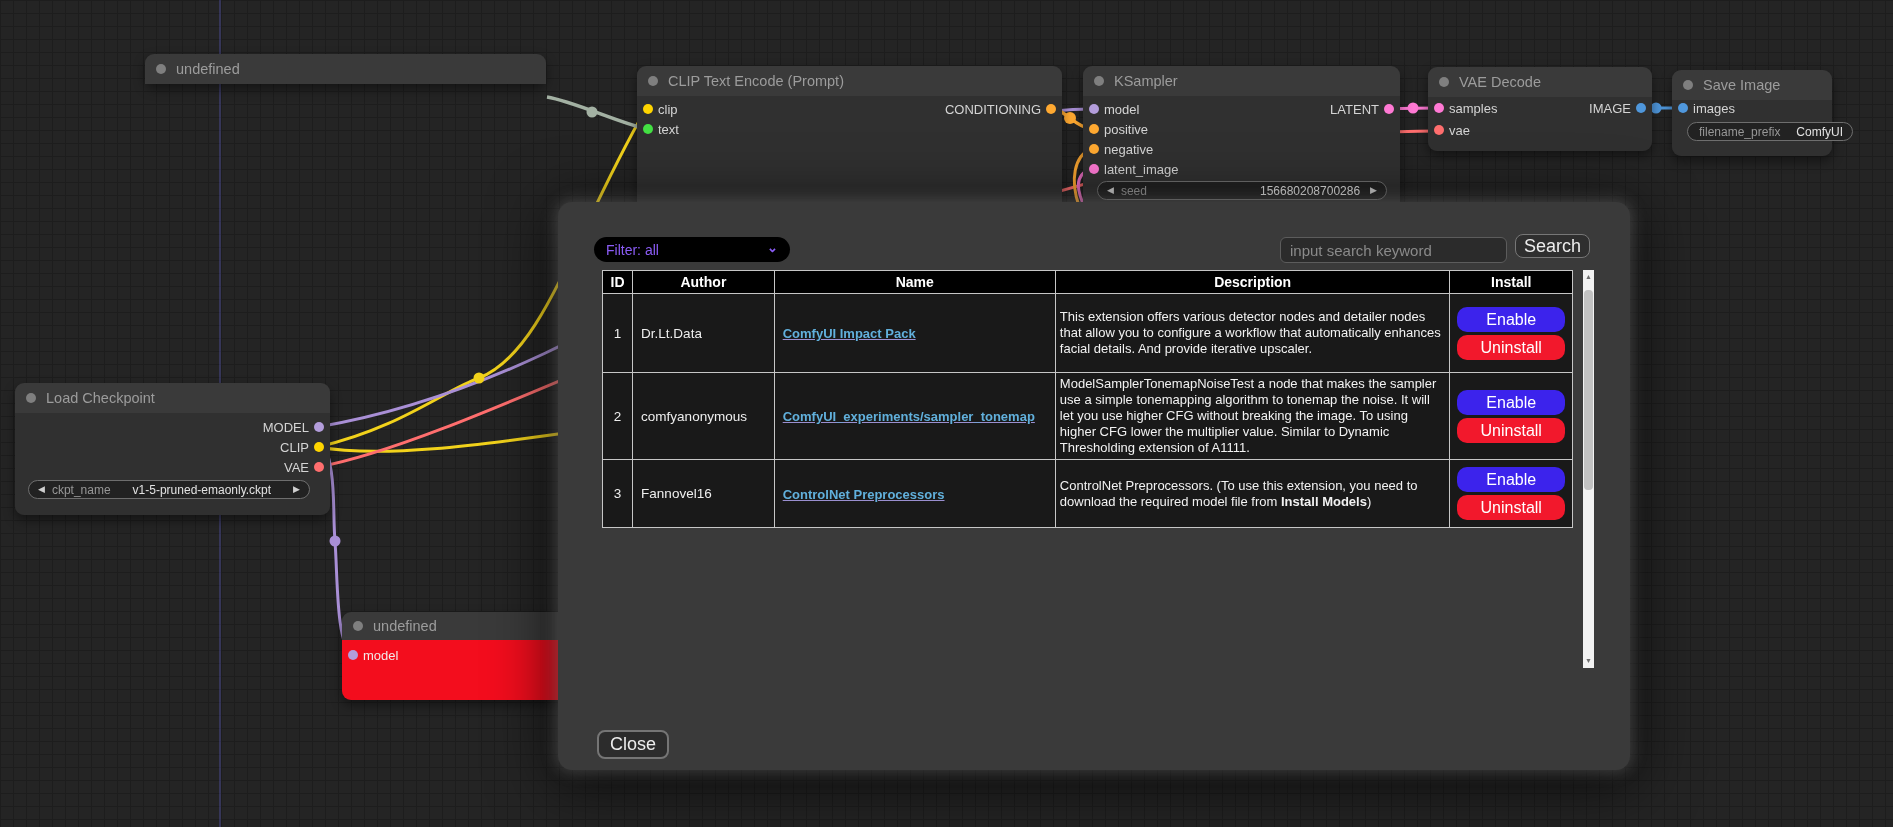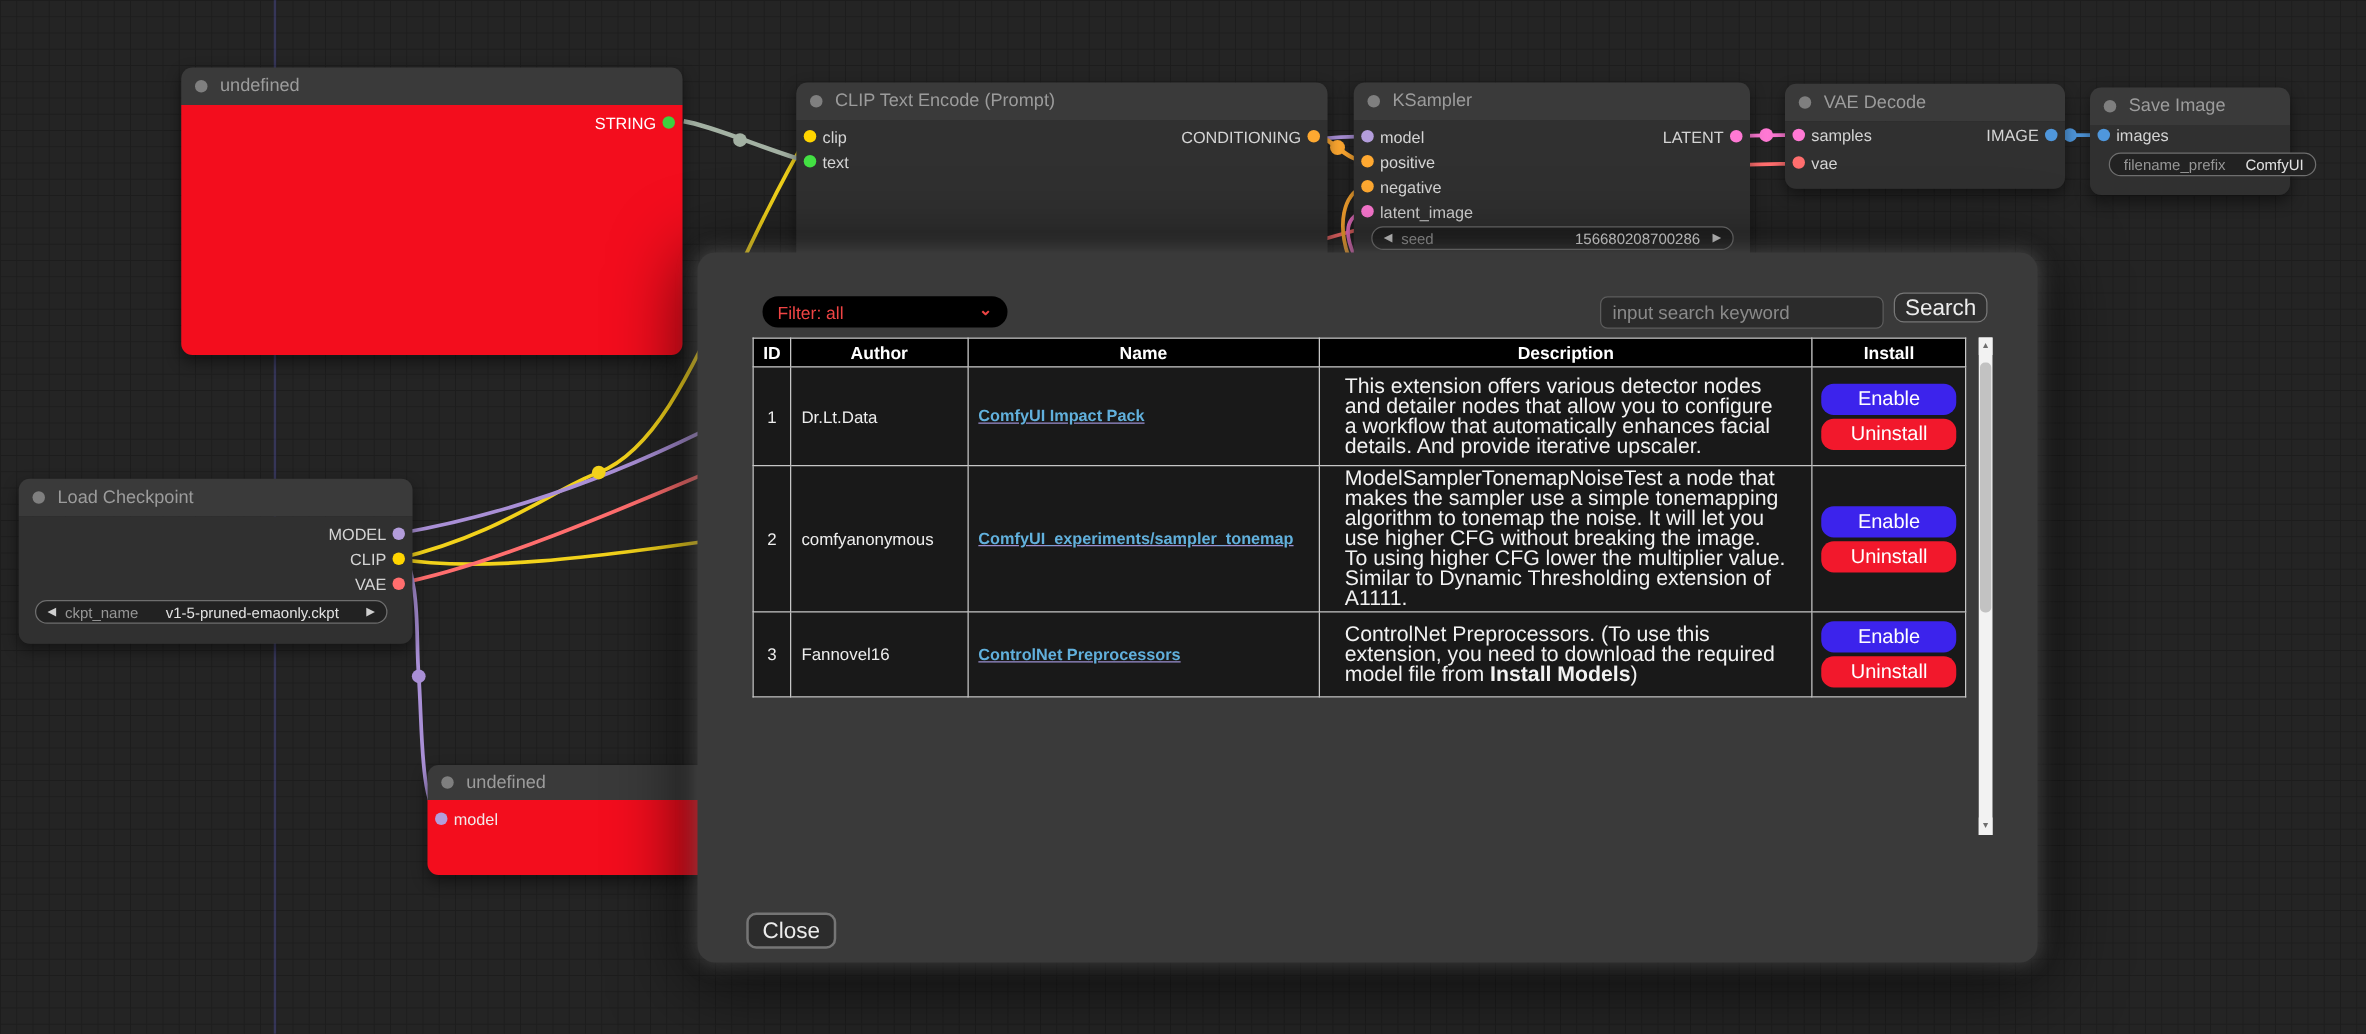--- a/index.html
+++ b/index.html
@@ -31,39 +31,39 @@
   .warr{color:#cfcfcf;font-size:9px;line-height:1;flex:0 0 auto;}
   .wlabel{margin-left:7px;flex:0 0 auto;text-align:right;}
   .wvalue{color:#e2e2e2;margin-left:auto;margin-right:10px;}
   .wvalue.center{margin:0 auto;}
   .wvalue.right{margin-left:auto;margin-right:0;}
 
   
   .dialog{position:absolute;left:558px;top:202px;width:1072px;height:568px;background:#3a3a3a;
     border-radius:14px;z-index:10;
     box-shadow:0 0 16px 2px rgba(225,225,225,.22), 0 10px 60px 8px rgba(0,0,0,.65);}
-  .filter-select{position:absolute;left:52px;top:35px;width:196px;height:25px;background:#000;
-    border-radius:13px;color:#ef4444;font-size:14px;display:flex;align-items:center;padding:0 12px;
+  .filter-select{position:absolute;left:36px;top:35px;width:196px;height:25px;background:#000;
+    border-radius:13px;color:#8b5cf6;font-size:14px;display:flex;align-items:center;padding:0 12px;
     box-sizing:border-box;}
   .filter-select .chev{margin-left:auto;font-size:13px;font-weight:bold;margin-top:-5px;}
   .search-input{position:absolute;left:722px;top:35px;width:227px;height:26px;background:#2b2b2b;
     border:1px solid #5c5c5c;border-radius:6px;color:#cfcfcf;font-size:15px;padding:1px 9px;
     box-sizing:border-box;font-family:"Liberation Sans",sans-serif;}
   .search-input::placeholder{color:#8a8a8a;}
   .search-btn{position:absolute;left:957px;top:32px;height:24px;min-width:72px;background:#2f2f2f;
     border:1px solid #777;border-radius:8px;color:#ececec;font-size:18px;display:flex;
     align-items:center;justify-content:center;padding:0 8px;box-sizing:border-box;}
   table.ext{position:absolute;left:44px;top:68px;border-collapse:collapse;table-layout:fixed;
     width:971px;background:#191919;}
   table.ext th, table.ext td{border:1px solid #c6c6c6;overflow:hidden;}
   table.ext th{background:#000;color:#fff;font-size:14px;font-weight:bold;height:22px;padding:0;}
   td.c-id{width:29px;text-align:center;color:#eee;font-size:13.5px;}
   td.c-author{width:140px;color:#eee;font-size:13.5px;padding-left:8px;}
   td.c-name{width:279px;padding-left:8px;}
-  td.c-desc{width:392px;color:#f2f2f2;font-size:17px;line-height:16px;padding:2px 20px;}
+  td.c-desc{width:392px;color:#f2f2f2;font-size:13px;line-height:16px;padding:2px 4px;}
   td.c-install{width:121px;text-align:center;}
   tr.r0{height:79px;} tr.r1{height:87px;} tr.r2{height:68px;}
   .ext-link{color:#61b0dc;font-weight:bold;font-size:13px;text-decoration:underline;
     text-decoration-color:#9a8fd0;cursor:pointer;}
   .btn-enable,.btn-uninstall{display:block;width:108px;height:25px;margin:3px auto;border:none;
     border-radius:10px;color:#fff;font-size:16px;font-family:"Liberation Sans",sans-serif;
     line-height:25px;text-align:center;}
   .btn-enable{background:#3c23ec;}
   .btn-uninstall{background:#f2182c;}
   .scrollbar{position:absolute;left:1025px;top:68px;width:11px;height:398px;background:#f2f2f2;}
@@ -98,26 +98,20 @@
     <circle cx="335" cy="541" r="5.5" fill="#a98fd6"></circle>
     <circle cx="1070" cy="118" r="6" fill="#ffa931"></circle>
     <circle cx="1413" cy="108" r="5.5" fill="#ff79d4"></circle>
     <circle cx="1656" cy="108" r="5.5" fill="#4f97dc"></circle>
   </svg>
 
   <div class="node" style="left:145px;top:54px;width:401px;">
     <div class="ntitle">
       <span class="ndot"></span>
       <span>undefined</span>
-    </div>
-    <div class="nbody red" style="height:200px;">
-      <div class="slot out" style="top:4px;color:#fff;">
-        <span>STRING</span>
-        <span class="sdot" style="background:#3fcf3f;"></span>
-      </div>
     </div>
   </div>
 
   <div class="node" style="left:637px;top:66px;width:425px;">
     <div class="ntitle">
       <span class="ndot"></span>
       <span>CLIP Text Encode (Prompt)</span>
     </div>
     <div class="nbody" style="height:250px;">
       <div class="slot in" style="top:3px;">

